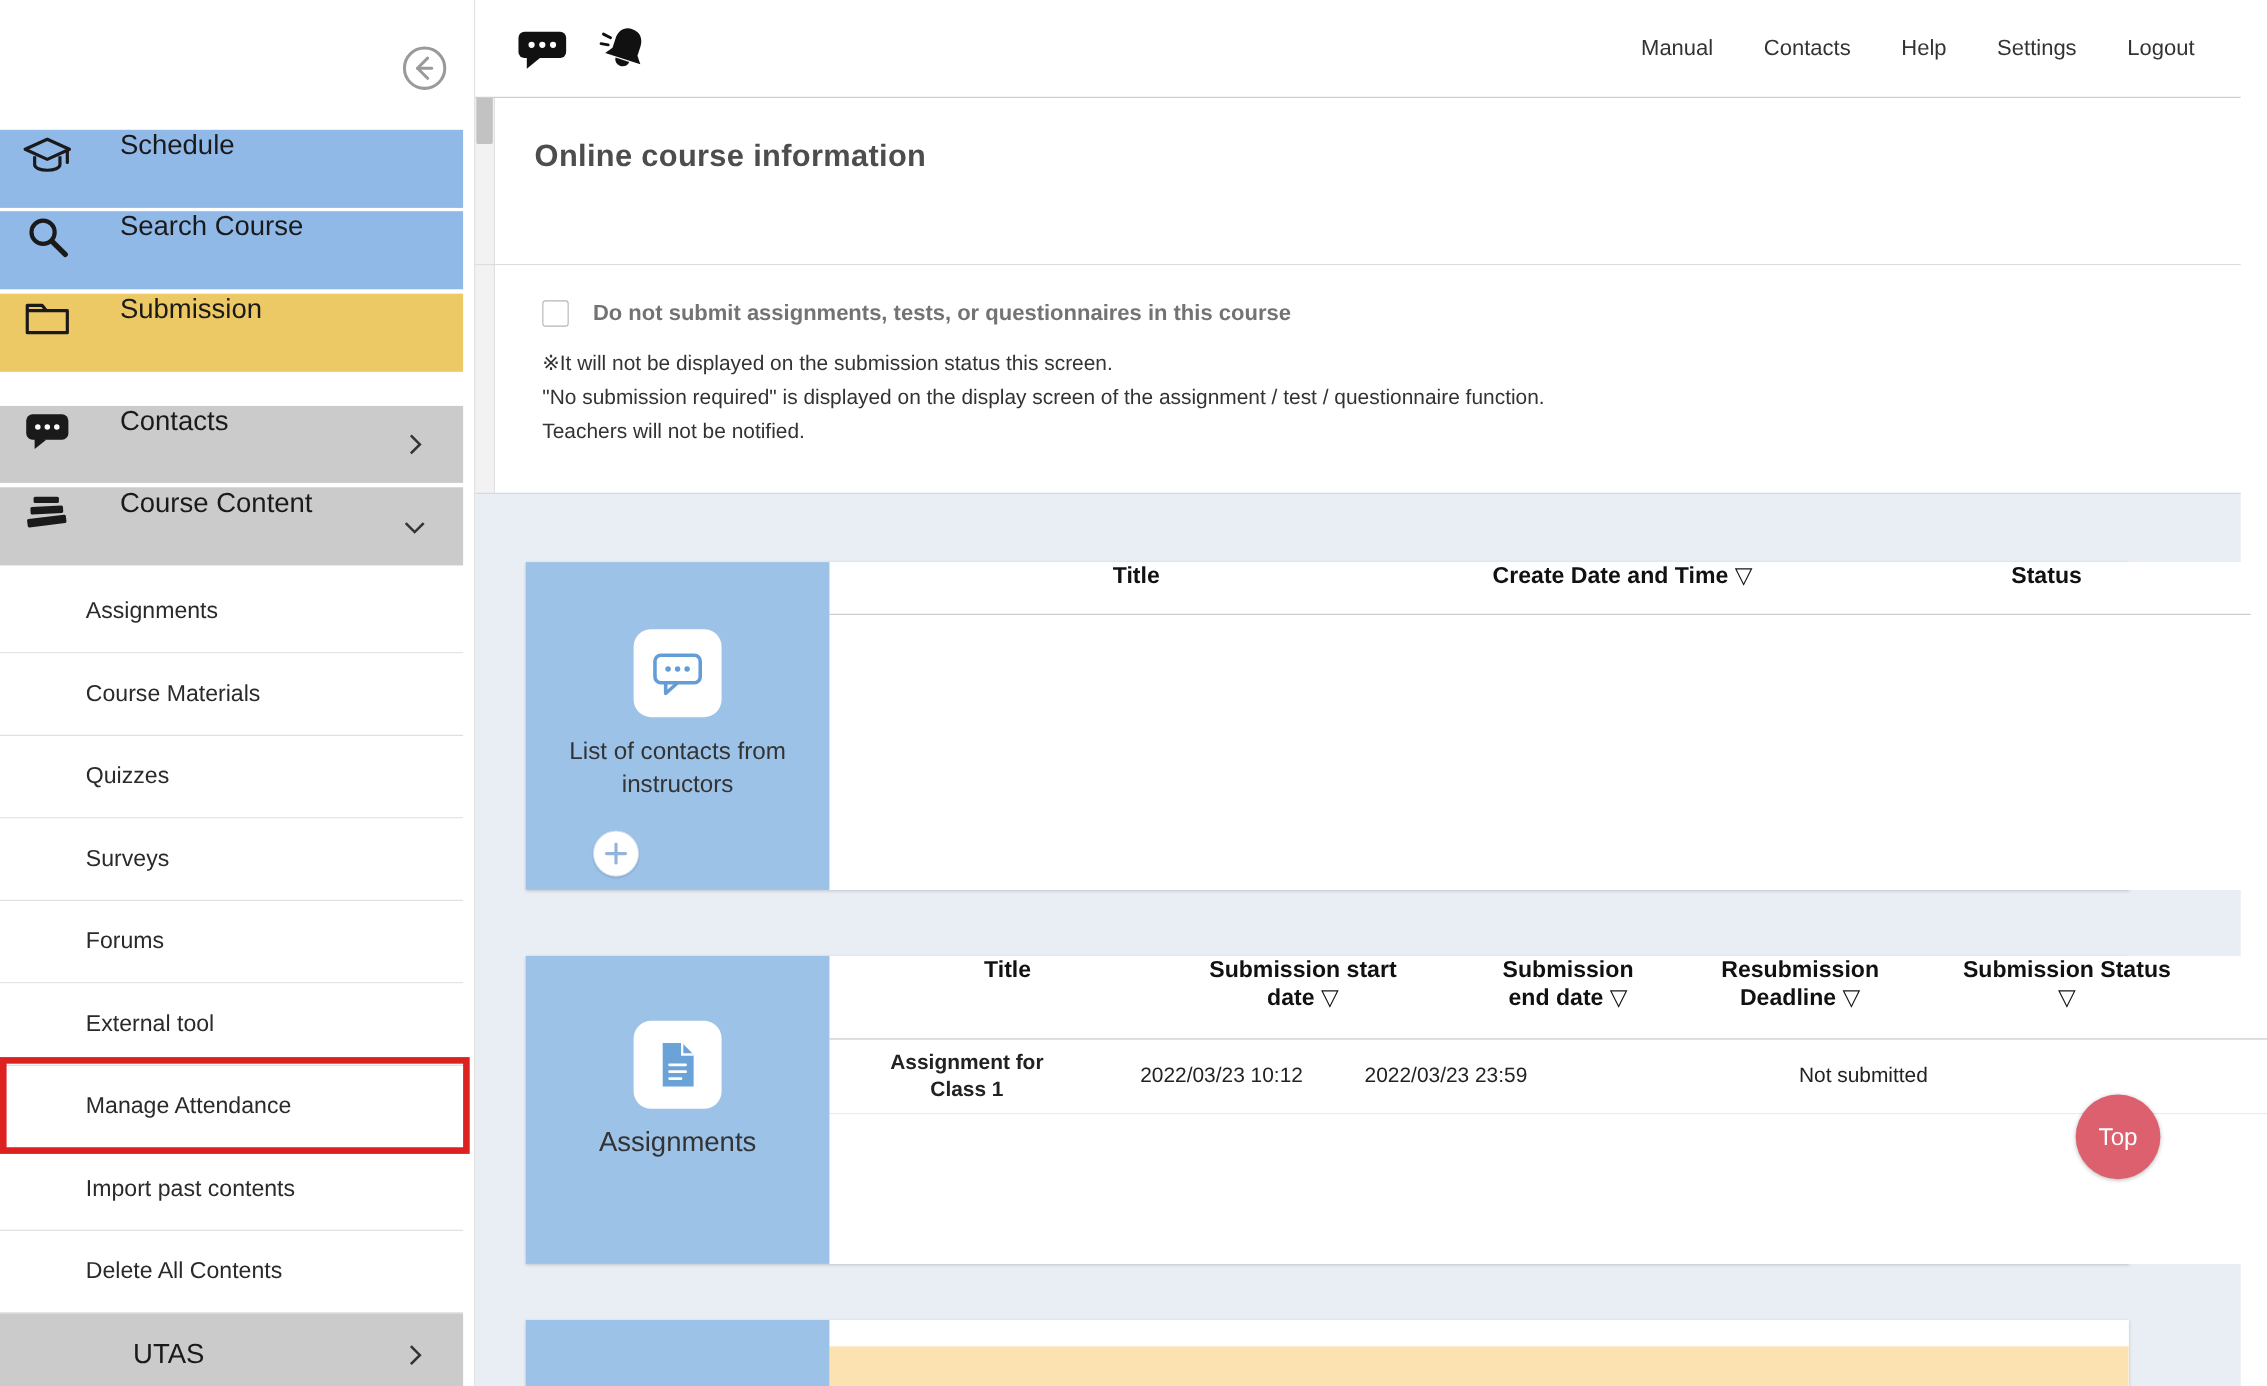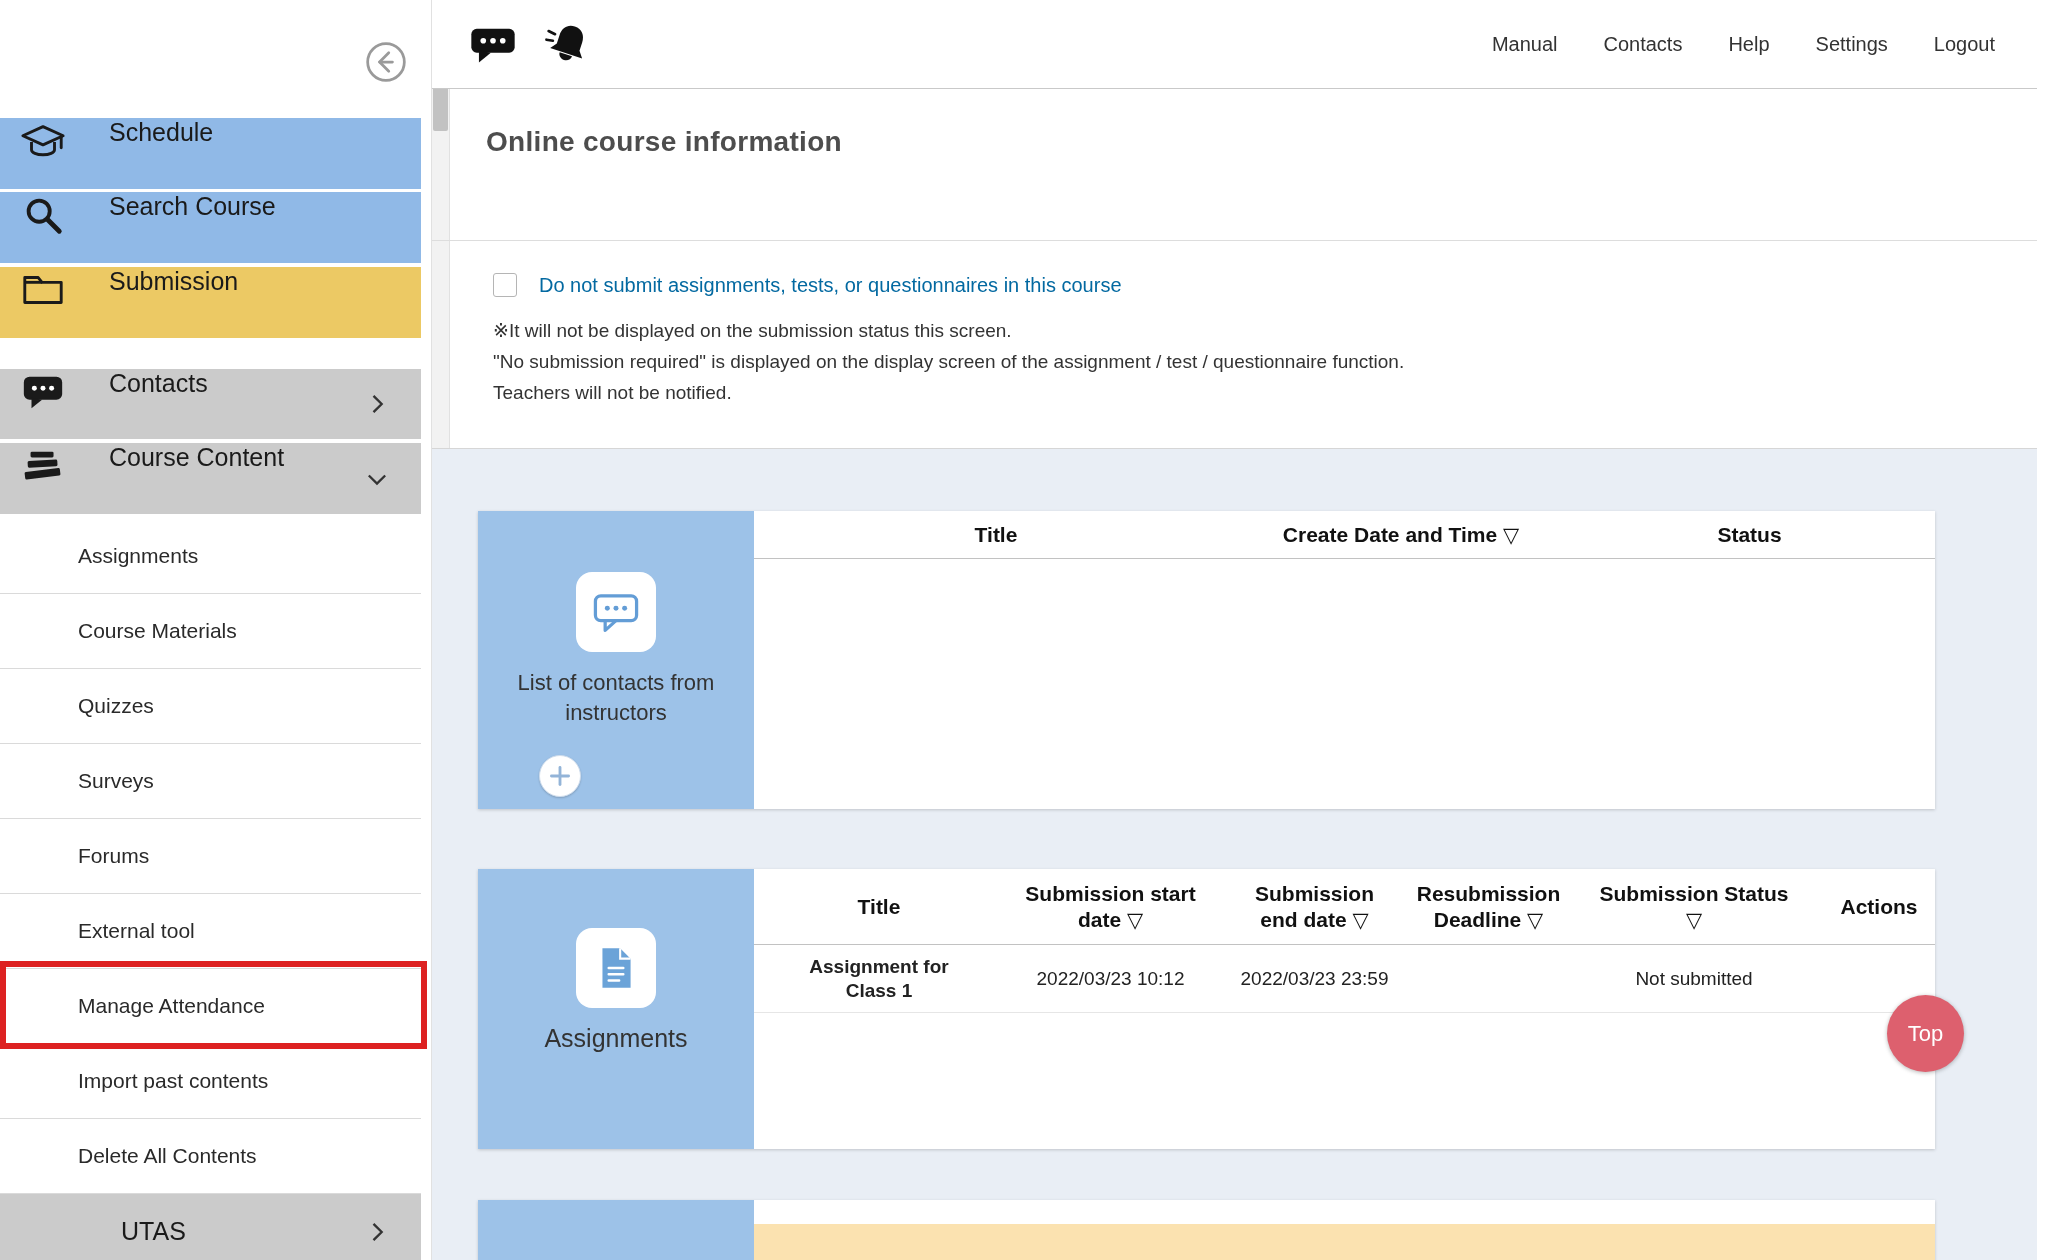--- a/index.html
+++ b/index.html
@@ -47,21 +47,21 @@
   .tb-icon { width:52px; height:52px; cursor:pointer; }
   .tb-nav { margin-left:auto; display:flex; gap:46px; padding-right:42px; font-size:20px; color:#333; }
   .tb-nav .nav-link { cursor:pointer; }
 
   .page-head { height:152px; padding:37px 0 17px 54px; border-bottom:1px solid #ddd; }
   .page-head h1 { font-size:28px; font-weight:bold; color:#4d4d4d; letter-spacing:0.3px; }
 
   .check-sec { height:207px; padding:32px 0 0 61px; }
   .check-row { display:flex; align-items:center; gap:22px; }
   .checkbox { width:24px; height:24px; background:#fff; border:1px solid #b5b5b5; border-radius:3px; cursor:pointer; flex:0 0 auto; }
-  .check-label { font-size:20px; font-weight:normal; color:#0369a1; }
+  .check-label { font-size:20px; font-weight:bold; color:#737373; }
   .notes { margin-top:18px; font-size:19px; color:#333; }
   .notes div { line-height:31px; }
 
   
   .table-area { position:relative; height:812px; background:#e9eef5; border-top:1px solid #d6d6d6; }
   .data-table { position:absolute; left:46px; width:1457px; display:flex; box-shadow:0 1px 3px rgba(0,0,0,.18); }
   .t1 { top:62px; height:298px; }
   .t2 { top:420px; height:280px; }
   .t3 { top:751px; height:130px; }
 
@@ -75,22 +75,22 @@
   .t1 .panel-label { font-size:22px; line-height:30px; }
   .t2 .panel-label { font-size:25px; }
   .plus-btn { position:absolute; left:61px; bottom:12px; width:42px; height:42px; border-radius:50%;
               background:#fff; border:1px solid #cfdded; box-shadow:0 1px 2px rgba(0,0,0,.18);
               display:flex; align-items:center; justify-content:center; cursor:pointer; }
 
   .tbl { flex:1; background:#fff; display:flex; flex-direction:column; }
   .thead { display:flex; border-bottom:1px solid #c2c2c2; }
   .t1 .thead { height:48px; }
   .t2 .thead { height:76px; }
-  .th { display:flex; flex-direction:column; justify-content:center; align-items:center;
-        font-weight:bold; font-size:21px; color:#111; text-align:center; padding:0 8px; }
+  .th { display:flex; flex-direction:column; align-items:center;
+        font-weight:bold; font-size:21px; color:#111; text-align:center; padding:0 8px;margin-left:37px; }
   .th .thl { display:block; line-height:26px; }
   .trow { display:flex; border-bottom:1px solid #e6e6e6; height:68px; }
   .td { display:flex; align-items:center; justify-content:center; text-align:center;
         font-size:19px; color:#222; line-height:24px; }
   .td.bold { font-weight:bold; padding:0 32px; }
   .tbody { flex:1; background:#fff; }
 
   .t1 .c0 { width:484px; } .t1 .c1 { width:326px; } .t1 .c2 { width:371px; }
   .t2 .c0 { width:250px; } .t2 .c1 { width:213px; } .t2 .c2 { width:195px; }
   .t2 .c3 { width:153px; } .t2 .c4 { width:258px; } .t2 .c5 { width:112px; }

